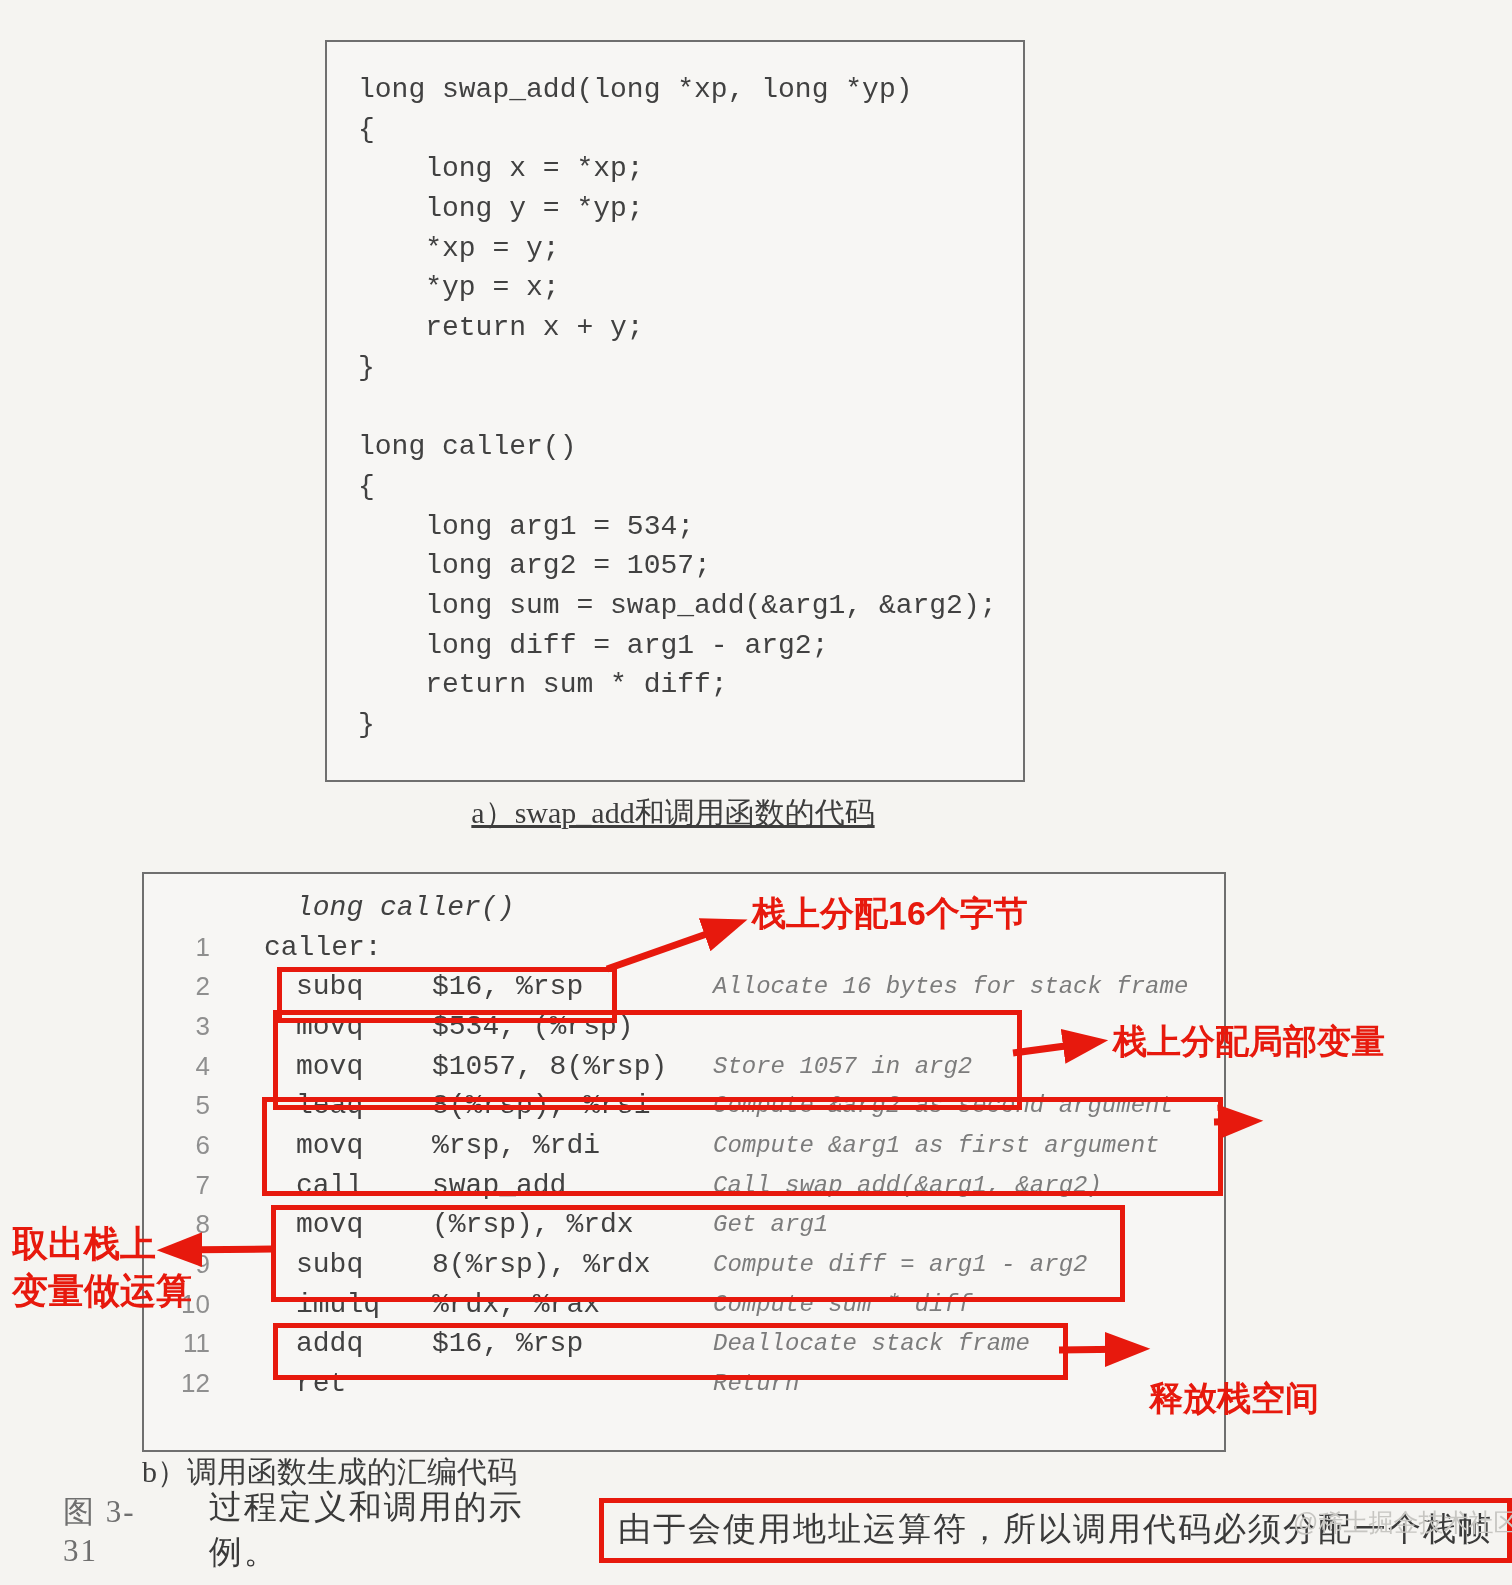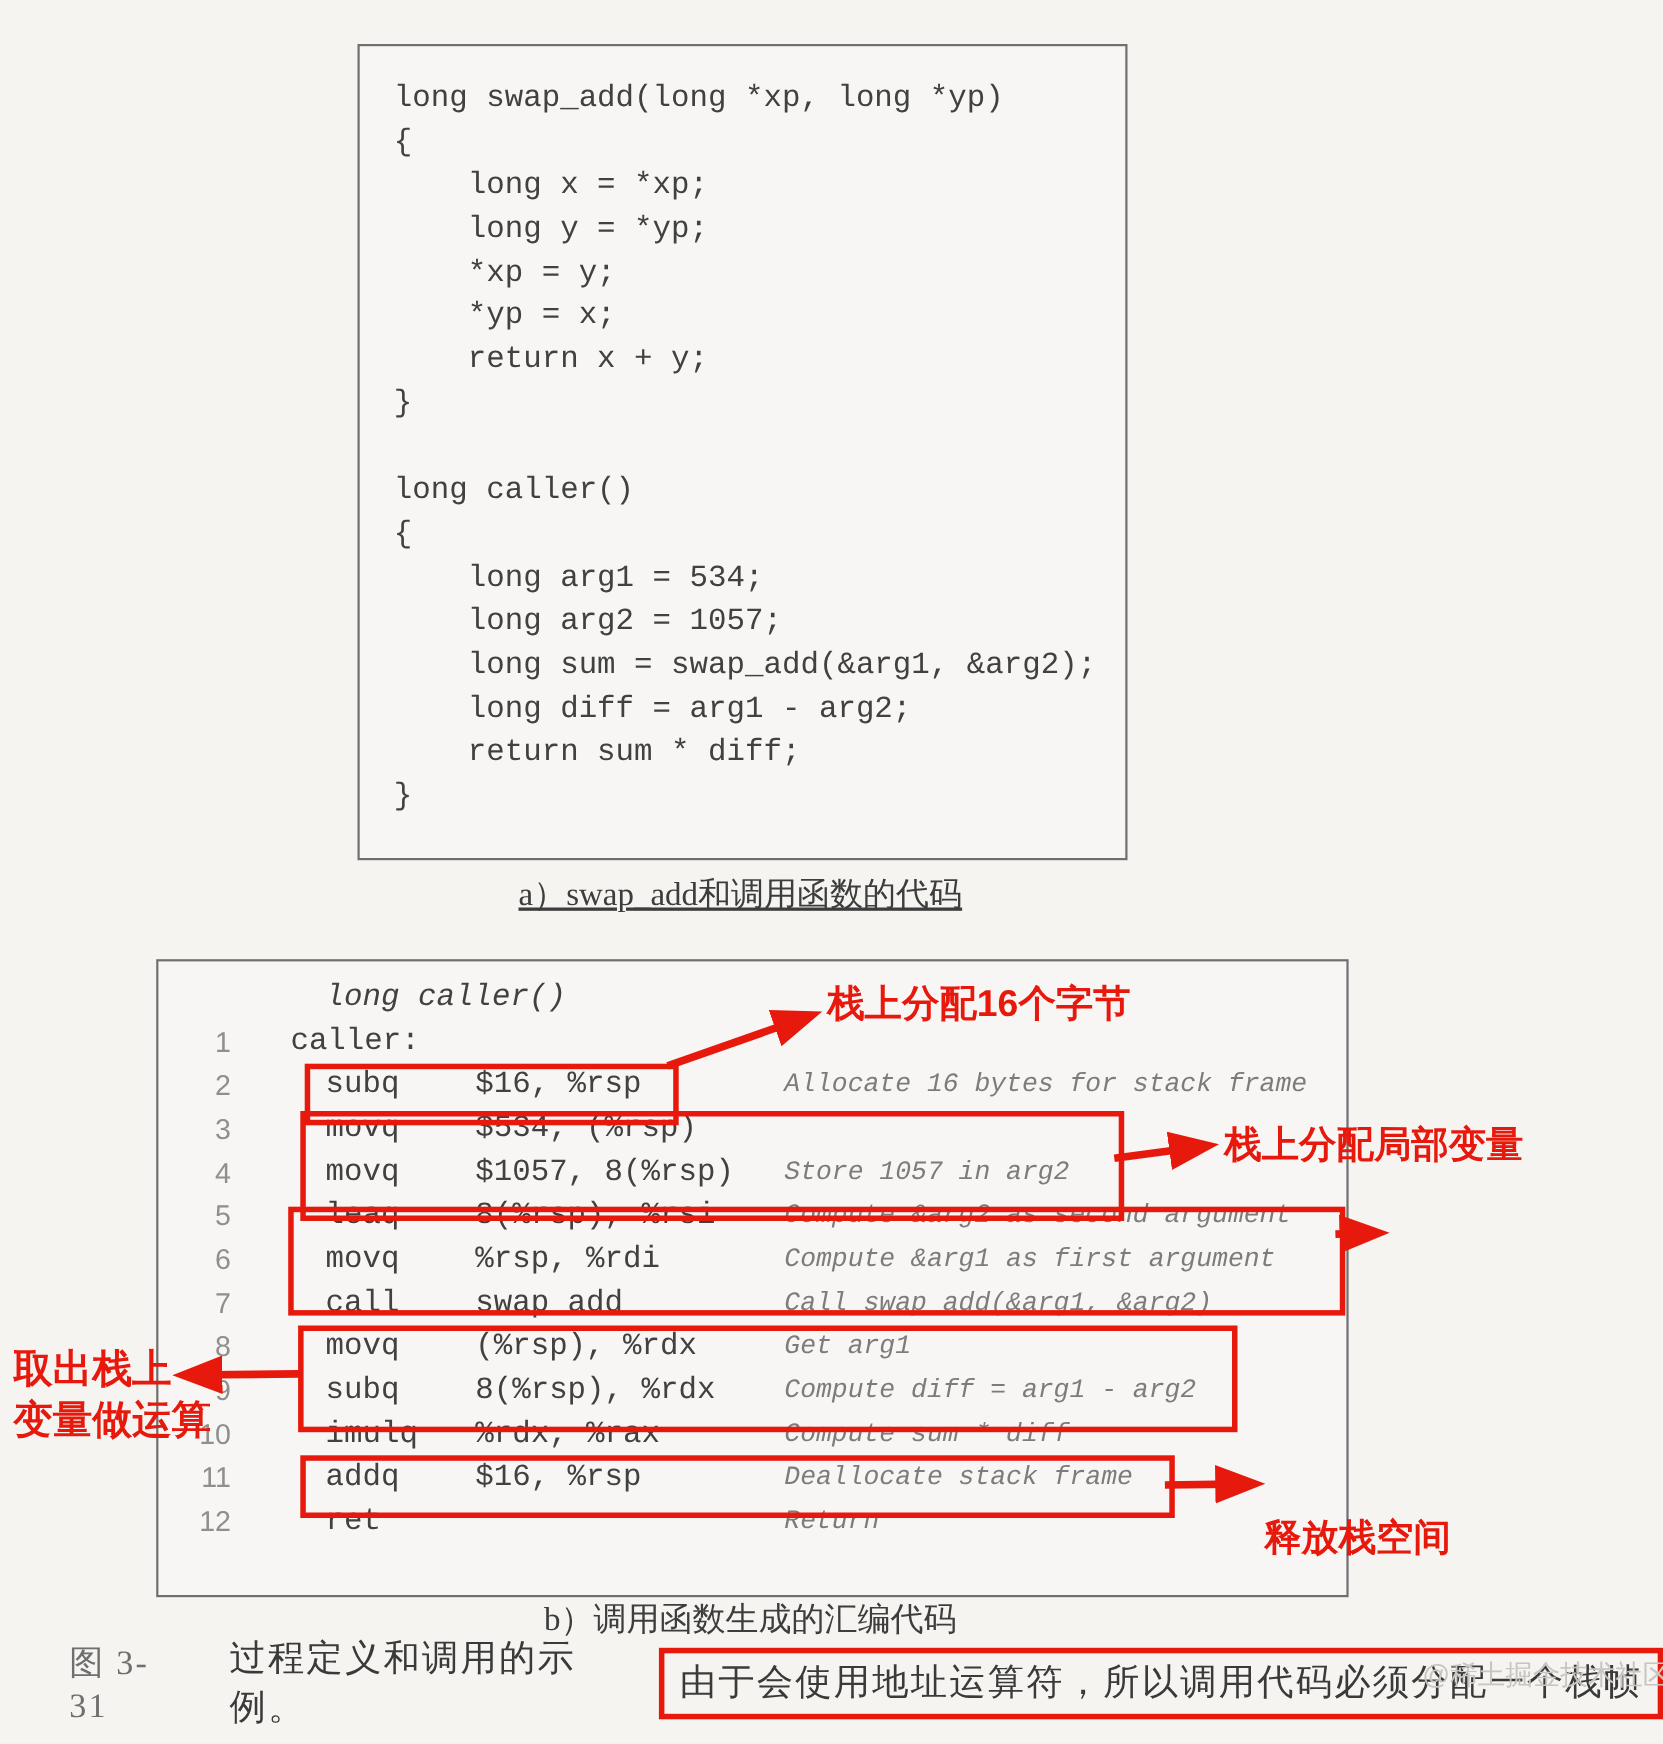--- a/index.html
+++ b/index.html
@@ -58,21 +58,21 @@
 
   
   .arrows{position:absolute;left:0;top:0;z-index:6;pointer-events:none;}
 
   
   .caption-a{
     position:absolute;left:325px;top:793px;width:696px;text-align:center;
     font-size:30px;color:#3d3d3d;z-index:2;text-decoration:underline;
   }
   .caption-b{
-    position:absolute;left:142px;top:1452px;width:1080px;text-align:center;
+    position:absolute;left:142px;top:1452px;width:1080px;
     font-size:30px;color:#3d3d3d;z-index:2;
   }
   .fig-caption{
     position:absolute;left:63px;top:1498px;height:64px;z-index:2;
     display:flex;align-items:center;
   }
   .fig-label{font-size:31px;color:#6f6f6f;margin-right:40px;letter-spacing:2px;}
   .fig-text{font-size:33px;color:#3a3a3a;letter-spacing:2px;}
   .fig-highlight{
     border:5px solid #e7190d;padding:4px 14px 6px 14px;margin-left:12px;

